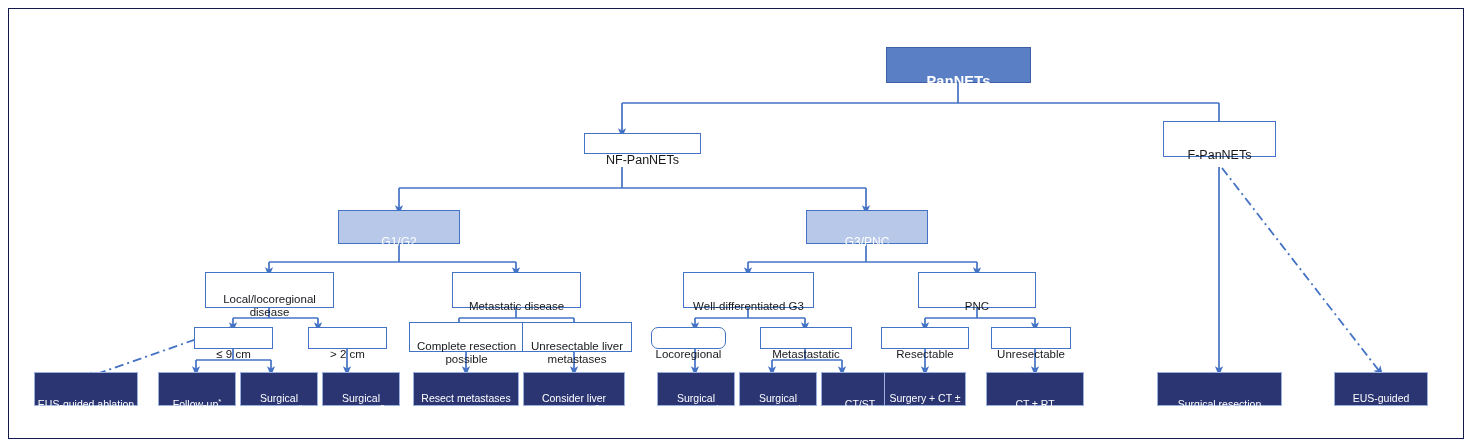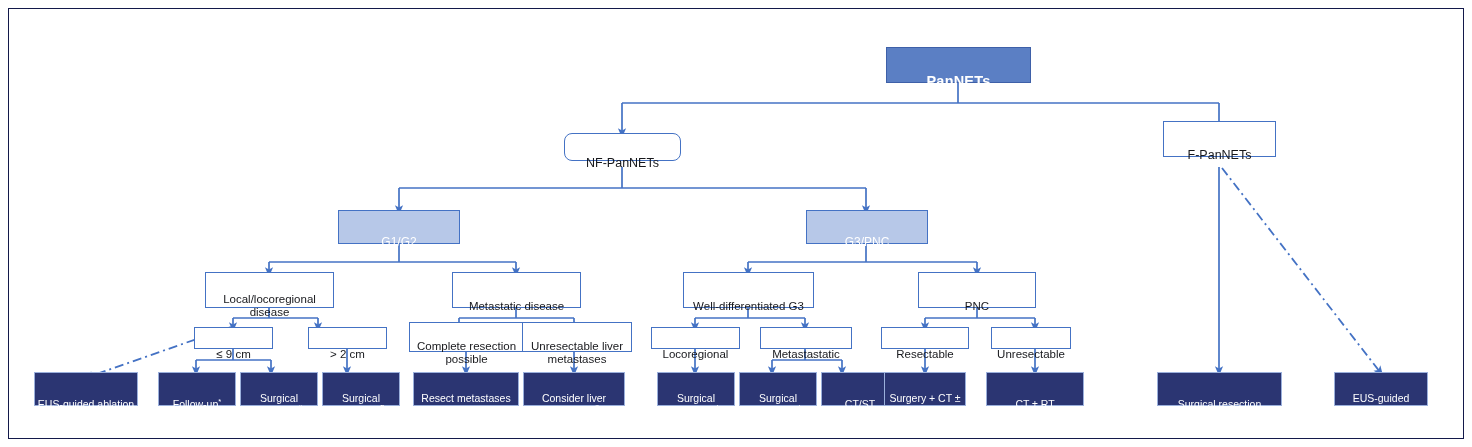--- a/index.html
+++ b/index.html
@@ -143,21 +143,21 @@
     <g stroke="#4472c4" stroke-width="1.8" fill="none" stroke-dasharray="9 4 2 4" stroke-linecap="butt">
       <path d="M231,327 L88,377" marker-end="url(#ar)"></path>
       <path d="M1222,168 L1380,372" marker-end="url(#ar)"></path>
     </g>
   </svg>
 
   <div class="node n-root" style="left:886px;top:47px;width:145px;height:36px;">
     <span class="lbl">PanNETs</span>
   </div>
 
-  <div class="node n-white big" style="left:564px;top:133px;width:117px;height:28px;border-radius:8px;">
+  <div class="node n-white big" style="left:584px;top:133px;width:117px;height:21px;">
     <span class="lbl">NF-PanNETs</span>
   </div>
 
   <div class="node n-white big" style="left:1163px;top:121px;width:113px;height:36px;">
     <span class="lbl">F-PanNETs</span>
   </div>
 
   <div class="node n-light" style="left:338px;top:210px;width:122px;height:34px;justify-content:center;">
     <span class="lbl">G1/G2</span>
   </div>
@@ -191,21 +191,21 @@
   </div>
 
   <div class="node n-white" style="left:409px;top:322px;width:115px;height:30px;">
     <span class="lbl">Complete resection possible</span>
   </div>
 
   <div class="node n-white" style="left:522px;top:322px;width:110px;height:30px;">
     <span class="lbl">Unresectable liver metastases</span>
   </div>
 
-  <div class="node n-white" style="left:651px;top:327px;width:89px;height:22px;">
+  <div class="node n-white" style="left:651px;top:327px;width:75px;height:22px;border-radius:7px;">
     <span class="lbl">Locoregional</span>
   </div>
 
   <div class="node n-white" style="left:760px;top:327px;width:92px;height:22px;">
     <span class="lbl">Metastastatic</span>
   </div>
 
   <div class="node n-white" style="left:881px;top:327px;width:88px;height:22px;">
     <span class="lbl">Resectable</span>
   </div>

